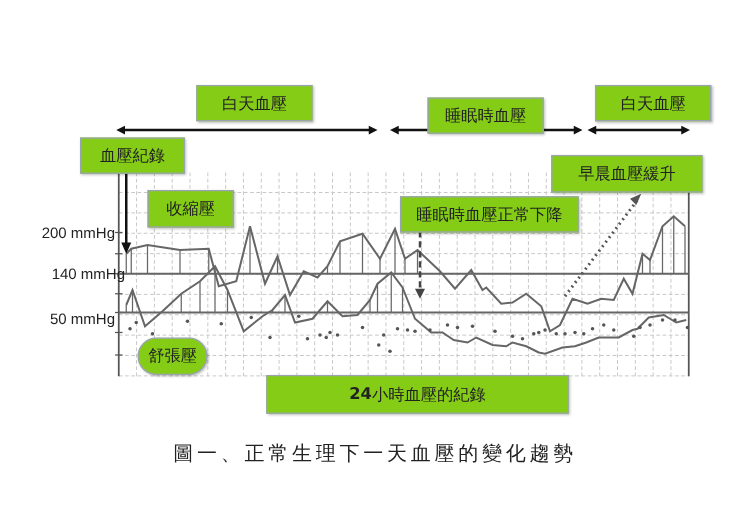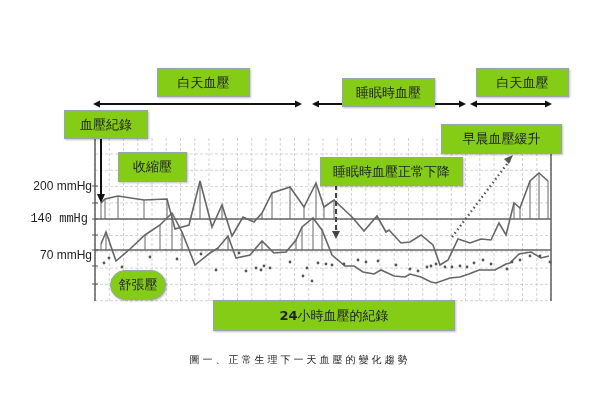--- a/index.html
+++ b/index.html
@@ -1,20 +1,20 @@
 <!DOCTYPE html>
 <html><head>
 <meta charset="utf-8">
 <style>
   html, body { margin:0; padding:0; background:#ffffff; }
   body { width:600px; height:404px; position:relative; overflow:hidden; font-family:"DejaVu Sans", sans-serif; }
   #chart { position:absolute; left:0; top:0; }
   .lbl-box { position:absolute; background:#84cc16; border:1px solid #9aa4b0; box-shadow:1px 1px 2px rgba(0,0,0,0.25); color:#222; font-size:13px; display:flex; align-items:center; justify-content:center; white-space:nowrap; box-sizing:border-box; }
   .ylab { position:absolute; font-family:"Liberation Sans", sans-serif; font-size:12px; color:#222; text-align:right; width:80px; }
-  .caption { position:absolute; left:0; width:600px; top:353px; text-align:center; font-family:"DejaVu Serif", serif; font-size:10px; color:#222; letter-spacing:3px; }
+  .caption { position:absolute; left:0; width:600px; top:353px; text-align:center; font-family:"DejaVu Serif", serif; font-size:16px; color:#222; letter-spacing:3px; }
   .bold { font-weight:bold; }
 </style>
 </head>
 <body>
 
 <svg id="chart" width="600" height="404">
   <g id="grid">
       <line x1="95" y1="138" x2="95" y2="301" stroke="#c8c8c8" stroke-width="0.8" stroke-dasharray="3,2"></line>
       <line x1="109.25" y1="138" x2="109.25" y2="301" stroke="#c8c8c8" stroke-width="0.8" stroke-dasharray="3,2"></line>
       <line x1="123.5" y1="138" x2="123.5" y2="301" stroke="#c8c8c8" stroke-width="0.8" stroke-dasharray="3,2"></line>
@@ -173,22 +173,22 @@
   <polygon points="97,194 105,194 101,203" fill="#111"></polygon>
 
   <line x1="336" y1="185" x2="336" y2="232" stroke="#444" stroke-width="2" stroke-dasharray="5,3"></line>
   <polygon points="332,231 340,231 336,239" fill="#444"></polygon>
 
   <line x1="452" y1="237" x2="510" y2="160" stroke="#555" stroke-width="2.4" stroke-dasharray="1.5,3"></line>
   <polygon points="513,155 509,164 504,159" fill="#555"></polygon>
 </svg>
 
 <div class="ylab" style="left:12px;top:179px;">200 mmHg</div>
-<div class="ylab" style="left:8px;top:212px;font-family:Liberation Mono, monospace;">140 mmHg</div>
-<div class="ylab" style="left:12px;top:248px;">70 mmHg</div>
+<div class="ylab" style="left:20px;top:212px;">140 mmHg</div>
+<div class="ylab" style="left:12px;top:248px;">50 mmHg</div>
 
 <div class="lbl-box" style="left:157px;top:68px;width:93px;height:29px;">白天血壓</div>
 <div class="lbl-box" style="left:342px;top:78px;width:93px;height:29px;">睡眠時血壓</div>
 <div class="lbl-box" style="left:476px;top:68px;width:93px;height:29px;">白天血壓</div>
 <div class="lbl-box" style="left:64px;top:110px;width:84px;height:29px;">血壓紀錄</div>
 <div class="lbl-box" style="left:118px;top:152px;width:69px;height:30px;">收縮壓</div>
 <div class="lbl-box" style="left:110px;top:270px;width:56px;height:30px;border-radius:15px;">舒張壓</div>
 <div class="lbl-box" style="left:320px;top:157px;width:143px;height:29px;">睡眠時血壓正常下降</div>
 <div class="lbl-box" style="left:441px;top:124px;width:121px;height:30px;">早晨血壓緩升</div>
 <div class="lbl-box" style="left:213px;top:300px;width:242px;height:31px;">

